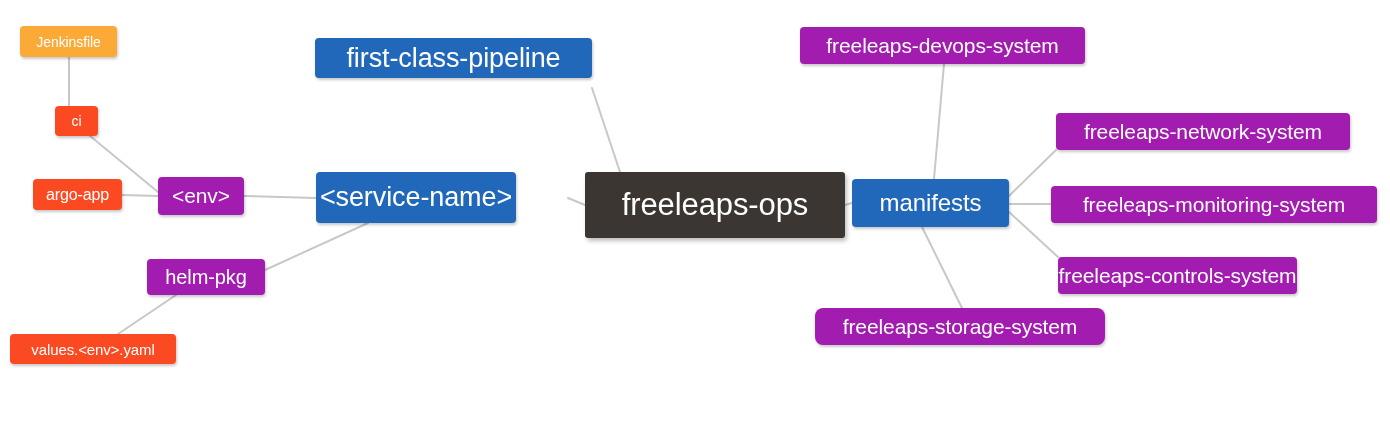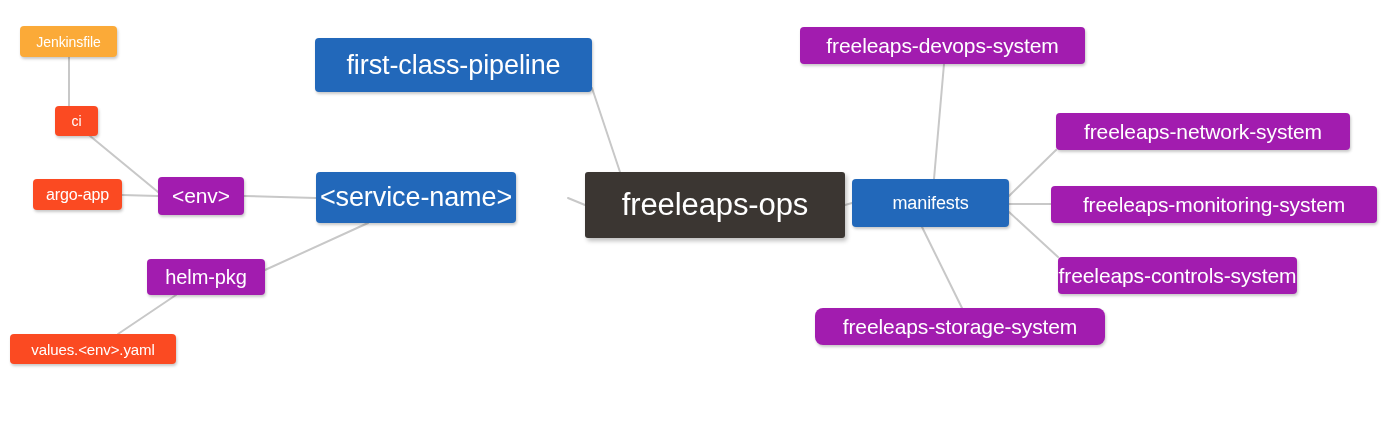--- a/index.html
+++ b/index.html
@@ -71,24 +71,24 @@
       <line x1="1009" y1="212" x2="1058" y2="257" stroke="#c8c8c8" stroke-width="2" stroke-linecap="round"></line>
       <line x1="922" y1="227" x2="962" y2="308" stroke="#c8c8c8" stroke-width="2" stroke-linecap="round"></line>
     </svg>
   <div id="node-layer">
       <div class="node root" style="left: 585px; top: 172px; width: 260px; height: 66px; font-size: 31px;">
         <span>freeleaps-ops</span>
       </div>
       <div class="node blue" style="left: 316px; top: 172px; width: 200px; height: 51px; font-size: 27px;">
         <span>&lt;service-name&gt;</span>
       </div>
-      <div class="node blue" style="left: 315px; top: 38px; width: 277px; height: 54px; font-size: 27px;">
+      <div class="node blue" style="left: 315px; top: 38px; width: 277px; height: 40px; font-size: 27px;">
         <span>first-class-pipeline</span>
       </div>
-      <div class="node blue" style="left: 852px; top: 179px; width: 157px; height: 48px; font-size: 18px;">
+      <div class="node blue" style="left: 852px; top: 179px; width: 157px; height: 48px; font-size: 24px;">
         <span>manifests</span>
       </div>
       <div class="node green" style="left: 158px; top: 177px; width: 86px; height: 38px; font-size: 21px;">
         <span>&lt;env&gt;</span>
       </div>
       <div class="node green" style="left: 147px; top: 259px; width: 118px; height: 36px; font-size: 20px;">
         <span>helm-pkg</span>
       </div>
       <div class="node red" style="left: 10px; top: 334px; width: 166px; height: 30px; font-size: 15px;">
         <span>values.&lt;env&gt;.yaml</span>

